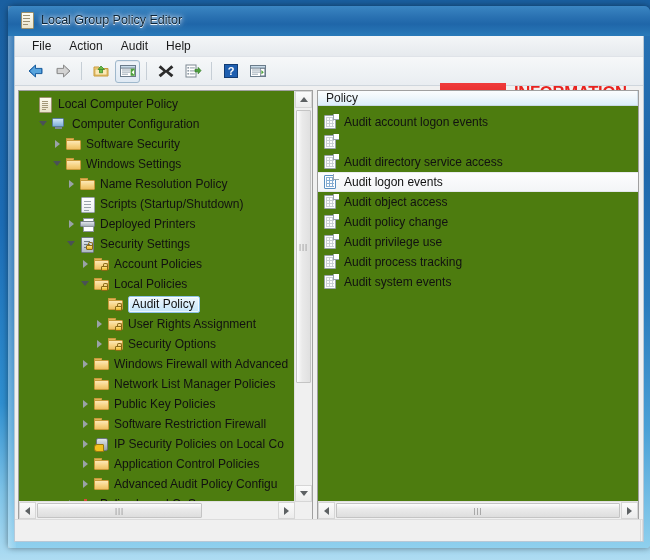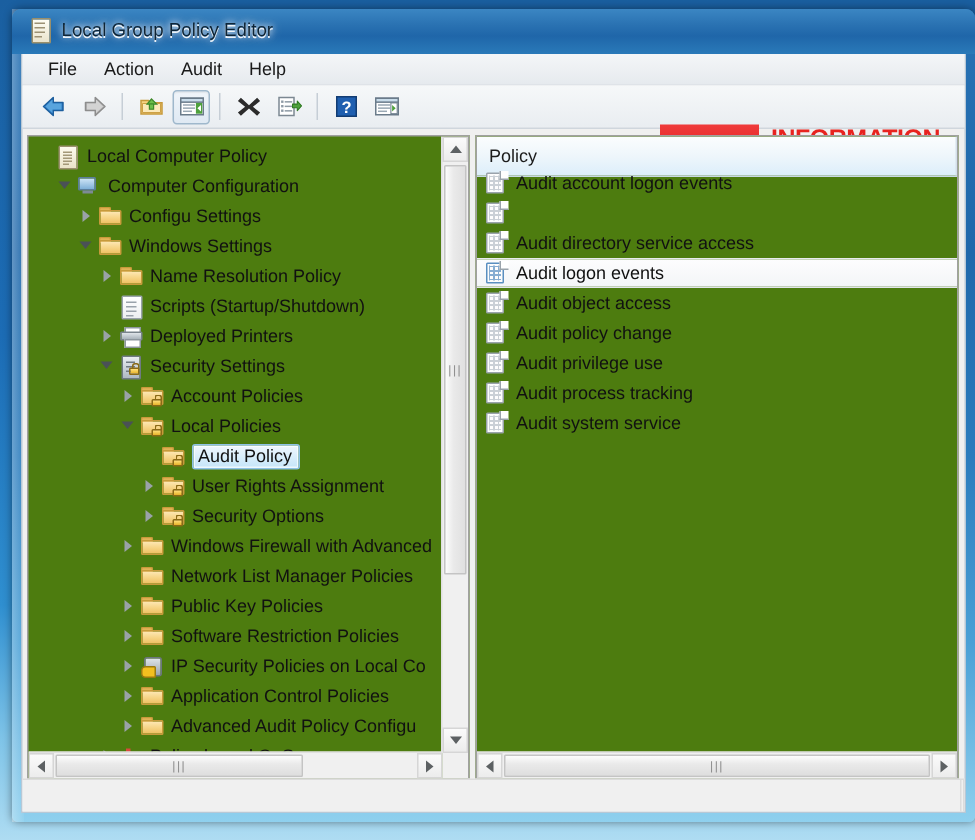--- a/index.html
+++ b/index.html
@@ -222,21 +222,21 @@
     background:#f3c01f; border:1px solid #9a7a10; border-radius:3px 1px 1px 3px;}
   .ic-qos { position:absolute; left:1px; top:2px; width:14px; height:12px;}
   .ic-qos b { position:absolute; bottom:0; width:3px; display:block;}
   .ic-qos b:nth-child(1){ left:0; height:7px; background:#2c6fc4;}
   .ic-qos b:nth-child(2){ left:4px; height:11px; background:#d94a3d;}
   .ic-qos b:nth-child(3){ left:8px; height:9px; background:#2c6fc4;}
   .ic-qos b:nth-child(4){ left:12px; height:5px; background:#4c9e3f;}
 
   
   #list-header {
-    height: 27px;
+    height: 15px;
     background: linear-gradient(180deg,#fbfdfe 0%, #eef6fb 50%, #dceefa 100%);
     border-bottom: 1px solid #c9d9e4;
     display:flex; align-items:center;
     box-sizing:border-box;
   }
   #list-header .col {
     font-size:12px; color:#1c1c1c; padding-left:8px;
     border-right: 1px solid #d3e0ea; height:100%;
     display:flex; align-items:center; flex: 1;
   }
@@ -465,21 +465,21 @@
               <span class="tlabel">Computer Configuration</span>
             </div>
             <div class="tnode" style="padding-left: 32px;">
               <span class="tw collapsed"></span>
               <span class="ticon">
                 <span class="fold">
                   <span class="tab"></span>
                   <span class="body"></span>
                 </span>
               </span>
-              <span class="tlabel">Configu Settings</span>
+              <span class="tlabel">Software Security</span>
             </div>
             <div class="tnode" style="padding-left: 32px;">
               <span class="tw expanded"></span>
               <span class="ticon">
                 <span class="fold">
                   <span class="tab"></span>
                   <span class="body"></span>
                 </span>
               </span>
               <span class="tlabel">Windows Settings</span>
@@ -633,21 +633,21 @@
               <span class="tlabel">Public Key Policies</span>
             </div>
             <div class="tnode" style="padding-left: 60px;">
               <span class="tw collapsed"></span>
               <span class="ticon">
                 <span class="fold">
                   <span class="tab"></span>
                   <span class="body"></span>
                 </span>
               </span>
-              <span class="tlabel">Software Restriction Policies</span>
+              <span class="tlabel">Software Restriction Firewall</span>
             </div>
             <div class="tnode" style="padding-left: 60px;">
               <span class="tw collapsed"></span>
               <span class="ticon">
                 <span class="ic-ips">
                   <span class="cyl"></span>
                   <span class="key"></span>
                 </span>
               </span>
               <span class="tlabel">IP Security Policies on Local Co</span>
@@ -768,21 +768,21 @@
                 <span class="sheet"></span>
                 <span class="fold2"></span>
               </span>
               <span>Audit process tracking</span>
             </div>
             <div class="litem">
               <span class="pol-icon">
                 <span class="sheet"></span>
                 <span class="fold2"></span>
               </span>
-              <span>Audit system service</span>
+              <span>Audit system events</span>
             </div>
           </div>
 
         <div class="hscroll">
           <div class="sb-btn" style="left:0;top:0">
             <span class="sb-arrow left"></span>
           </div>
           <div class="sb-thumb horiz" style="top:1px;left:18px;right:18px;height:15px">
             <span class="grip">|||</span>
           </div>

